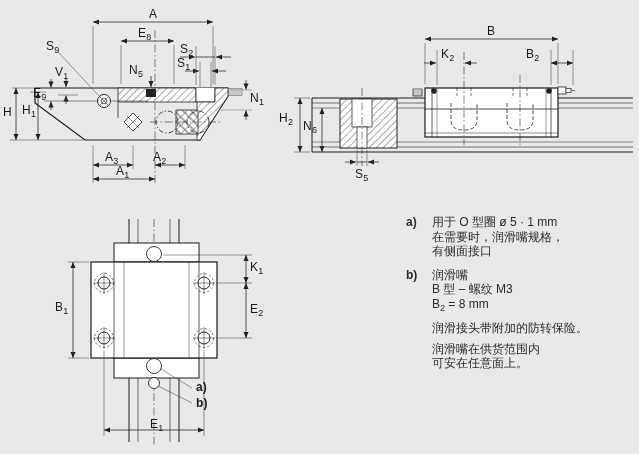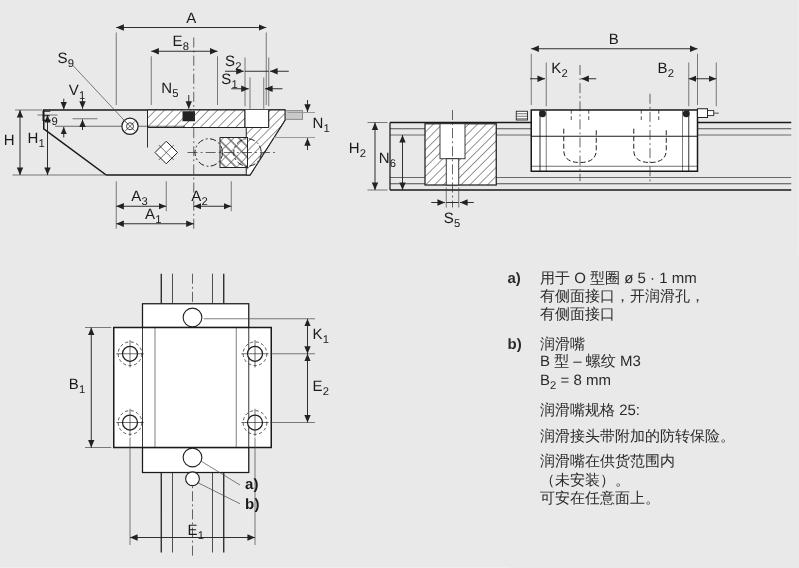--- a/index.html
+++ b/index.html
@@ -282,38 +282,36 @@
   <div class="dim" style="left:250px;top:303px"><span>E</span><sub>2</sub></div>
   <div class="dim" style="left:150px;top:418px"><span>E</span><sub>1</sub></div>
   <div class="dim ref" style="left:196px;top:381px"><span>a)</span></div>
   <div class="dim ref" style="left:196px;top:397px"><span>b)</span></div>
 
   <div class="notes">
     <div class="note-row">
       <span class="note-marker">a)</span>
       <div class="note-body">
         <div>用于 O 型圈 ø 5 · 1 mm</div>
-        <div>有侧面接口，开润滑孔，</div>
+        <div>在需要时，润滑嘴规格，</div>
         <div>有侧面接口</div>
       </div>
     </div>
     <div class="note-row">
       <span class="note-marker">b)</span>
       <div class="note-body">
         <div>润滑嘴</div>
         <div>B 型 – 螺纹 M3</div>
         <div><span>B</span><sub>2</sub><span> = 8 mm</span></div>
         <div class="para">
-          <div>润滑嘴规格 25:</div>
         </div>
         <div class="para">
           <div>润滑接头带附加的防转保险。</div>
         </div>
         <div class="para">
           <div>润滑嘴在供货范围内</div>
-          <div>（未安装）。</div>
           <div>可安在任意面上。</div>
         </div>
       </div>
     </div>
   </div>
 
 </div>
 
 </body></html>

